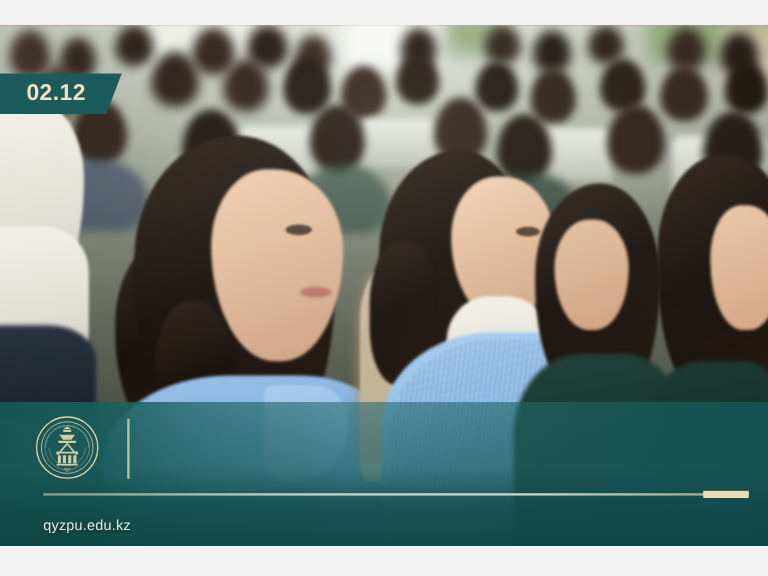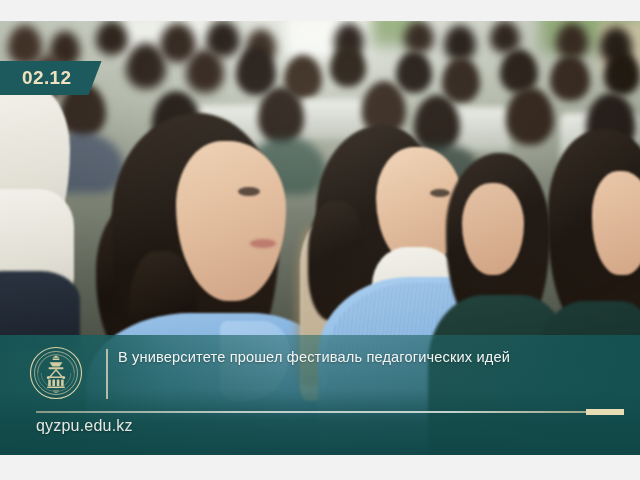--- a/index.html
+++ b/index.html
@@ -239,22 +239,22 @@
     right: 0;
     top: -2px;
     width: 38px;
     height: 6px;
     background: #e8dcb4;
   }
 
   #site-url {
     position: absolute;
     left: 36px;
-    top: 82px;
-    font-size: 16px;
+    top: 96px;
+    font-size: 12px;
     color: #e4e8e2;
     letter-spacing: 0.2px;
     text-shadow: 0 1px 2px rgba(0,0,0,0.35);
   }
 </style>
 </head>
 <body>
 
 <div id="stage">
 
@@ -397,21 +397,20 @@
             </g>
             <g fill="#e6d9ab" opacity="0.55">
               <rect x="24" y="44.2" width="6" height="1" rx="0.4"></rect>
               <rect x="25.2" y="46" width="3.6" height="0.9" rx="0.4"></rect>
             </g>
           </svg>
         </div>
 
         <div id="divider-line"></div>
 
-        <div id="caption-line1">В университете прошел фестиваль педагогических идей</div>
 
 
         <div id="rule">
           <div id="rule-cap"></div>
         </div>
 
         <div id="site-url">qyzpu.edu.kz</div>
       </div>
     </div>
   </div>

